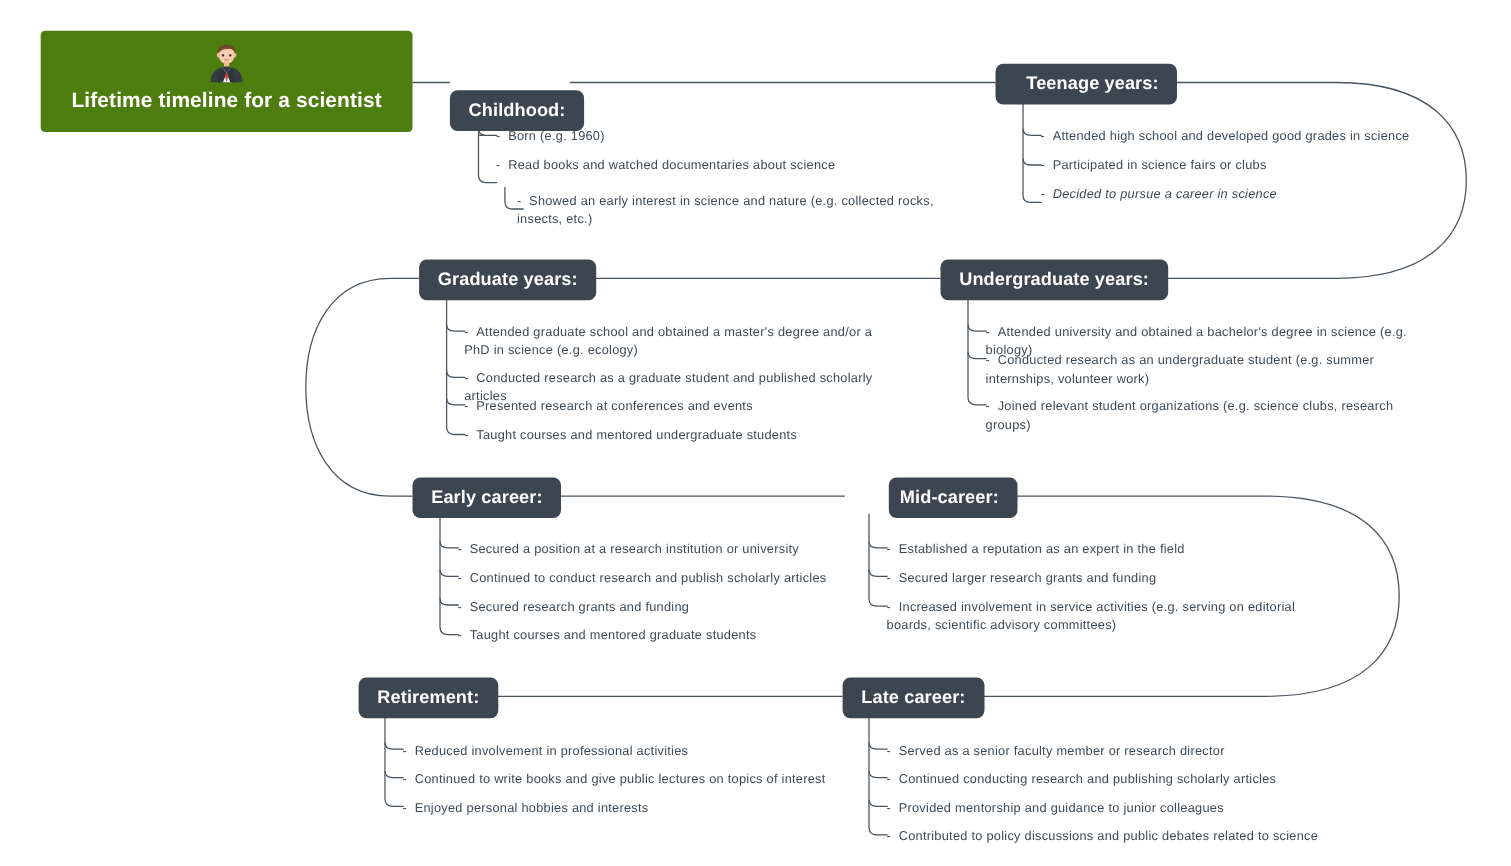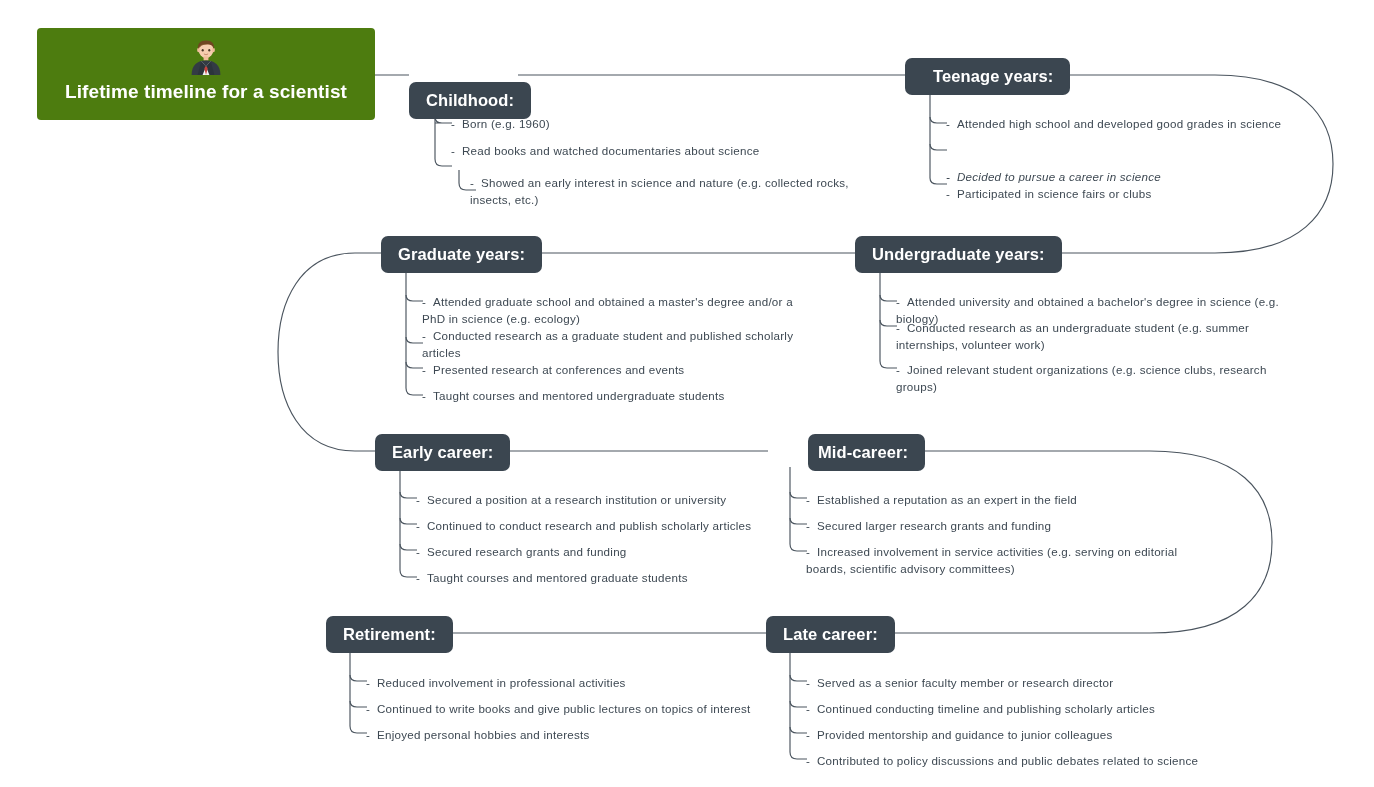--- a/index.html
+++ b/index.html
@@ -212,31 +212,31 @@
   <div class="leaf" style="left:451px; top:143px; width:340px;">
     <span class="dash">-</span><span>Read books and watched documentaries about science</span>
   </div>
   <div class="leaf" style="left:470px; top:175px; width:390px;">
     <span class="dash">-</span><span>Showed an early interest in science and nature (e.g. collected rocks, insects, etc.)</span>
   </div>
 
   <div class="leaf" style="left:946px; top:116px; width:350px;">
     <span class="dash">-</span><span>Attended high school and developed good grades in science</span>
   </div>
-  <div class="leaf" style="left:946px; top:143px; width:350px;margin-top:43px;">
+  <div class="leaf" style="left:946px; top:143px; width:350px;">
     <span class="dash">-</span><span>Participated in science fairs or clubs</span>
   </div>
   <div class="leaf" style="left:946px; top:169px; width:350px;font-style:italic;">
     <span class="dash">-</span><span>Decided to pursue a career in science</span>
   </div>
 
   <div class="leaf" style="left:422px; top:294px; width:388px;">
     <span class="dash">-</span><span>Attended graduate school and obtained a master's degree and/or a PhD in science (e.g. ecology)</span>
   </div>
-  <div class="leaf" style="left:422px; top:328px; width:400px;">
+  <div class="leaf" style="left:422px; top:336px; width:400px;">
     <span class="dash">-</span><span>Conducted research as a graduate student and published scholarly articles</span>
   </div>
   <div class="leaf" style="left:422px; top:362px; width:400px;">
     <span class="dash">-</span><span>Presented research at conferences and events</span>
   </div>
   <div class="leaf" style="left:422px; top:388px; width:400px;">
     <span class="dash">-</span><span>Taught courses and mentored undergraduate students</span>
   </div>
 
   <div class="leaf" style="left:896px; top:294px; width:410px;">
@@ -279,21 +279,21 @@
     <span class="dash">-</span><span>Continued to write books and give public lectures on topics of interest</span>
   </div>
   <div class="leaf" style="left:366px; top:727px; width:390px;">
     <span class="dash">-</span><span>Enjoyed personal hobbies and interests</span>
   </div>
 
   <div class="leaf" style="left:806px; top:675px; width:390px;">
     <span class="dash">-</span><span>Served as a senior faculty member or research director</span>
   </div>
   <div class="leaf" style="left:806px; top:701px; width:390px;">
-    <span class="dash">-</span><span>Continued conducting timeline and publishing scholarly articles</span>
+    <span class="dash">-</span><span>Continued conducting research and publishing scholarly articles</span>
   </div>
   <div class="leaf" style="left:806px; top:727px; width:390px;">
     <span class="dash">-</span><span>Provided mentorship and guidance to junior colleagues</span>
   </div>
   <div class="leaf" style="left:806px; top:753px; width:400px;">
     <span class="dash">-</span><span>Contributed to policy discussions and public debates related to science</span>
   </div>
 
 </div>
 

